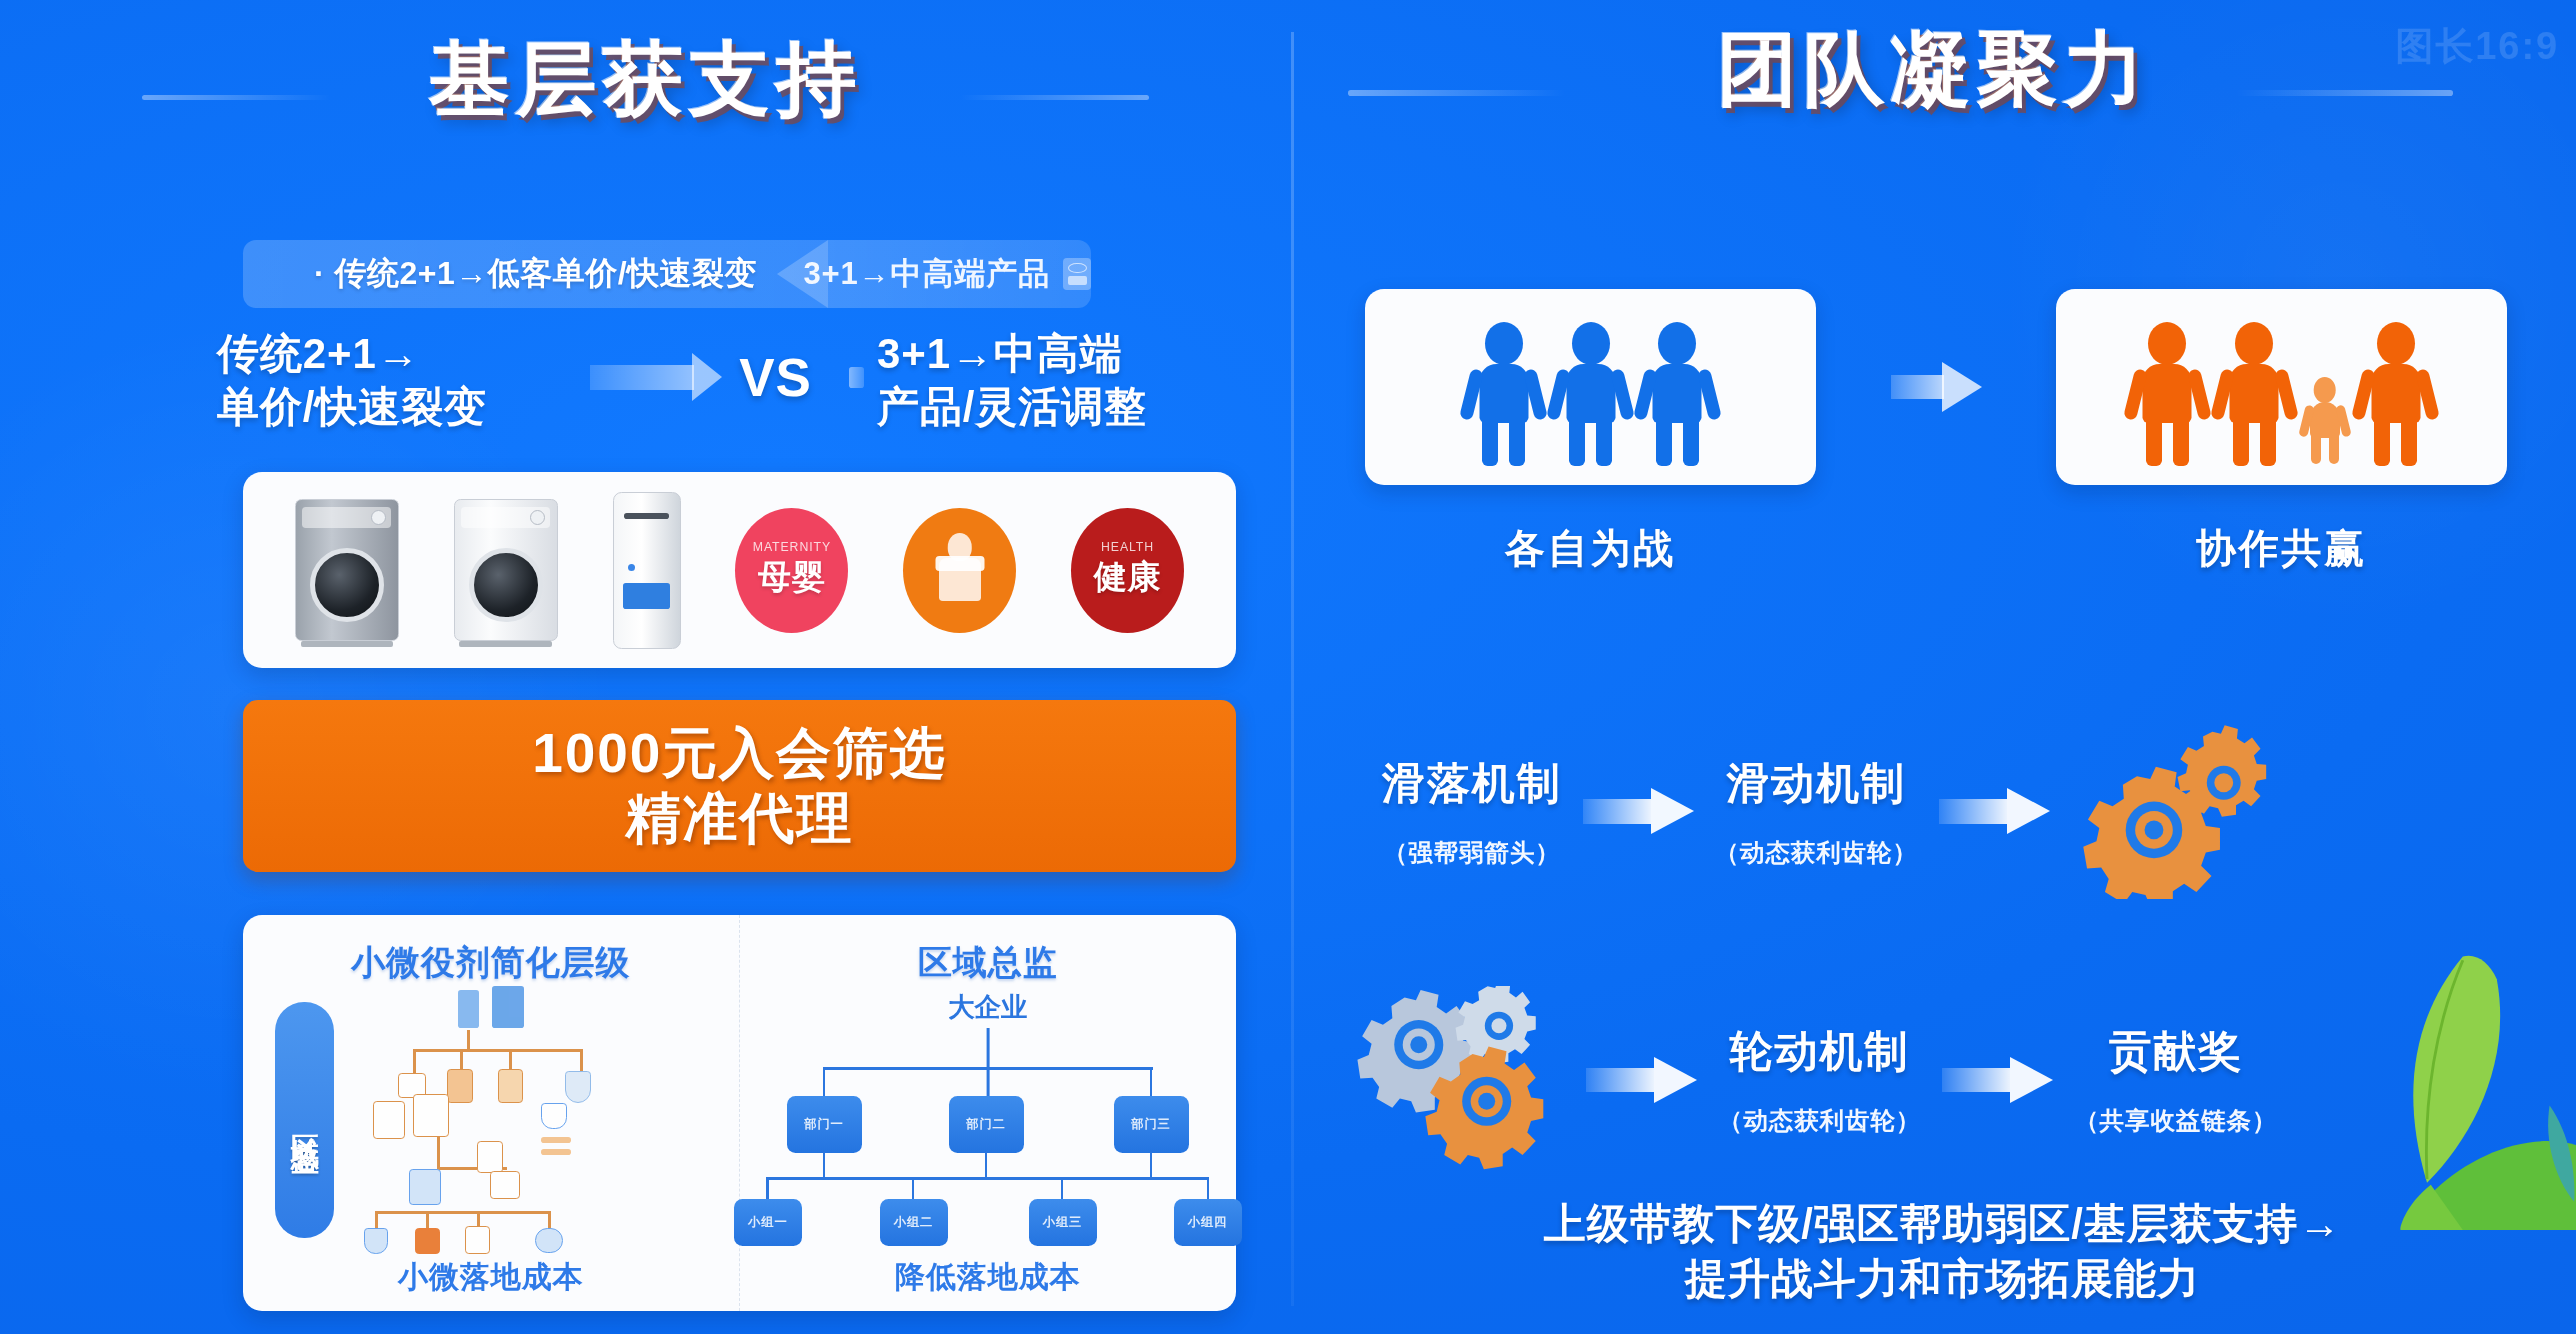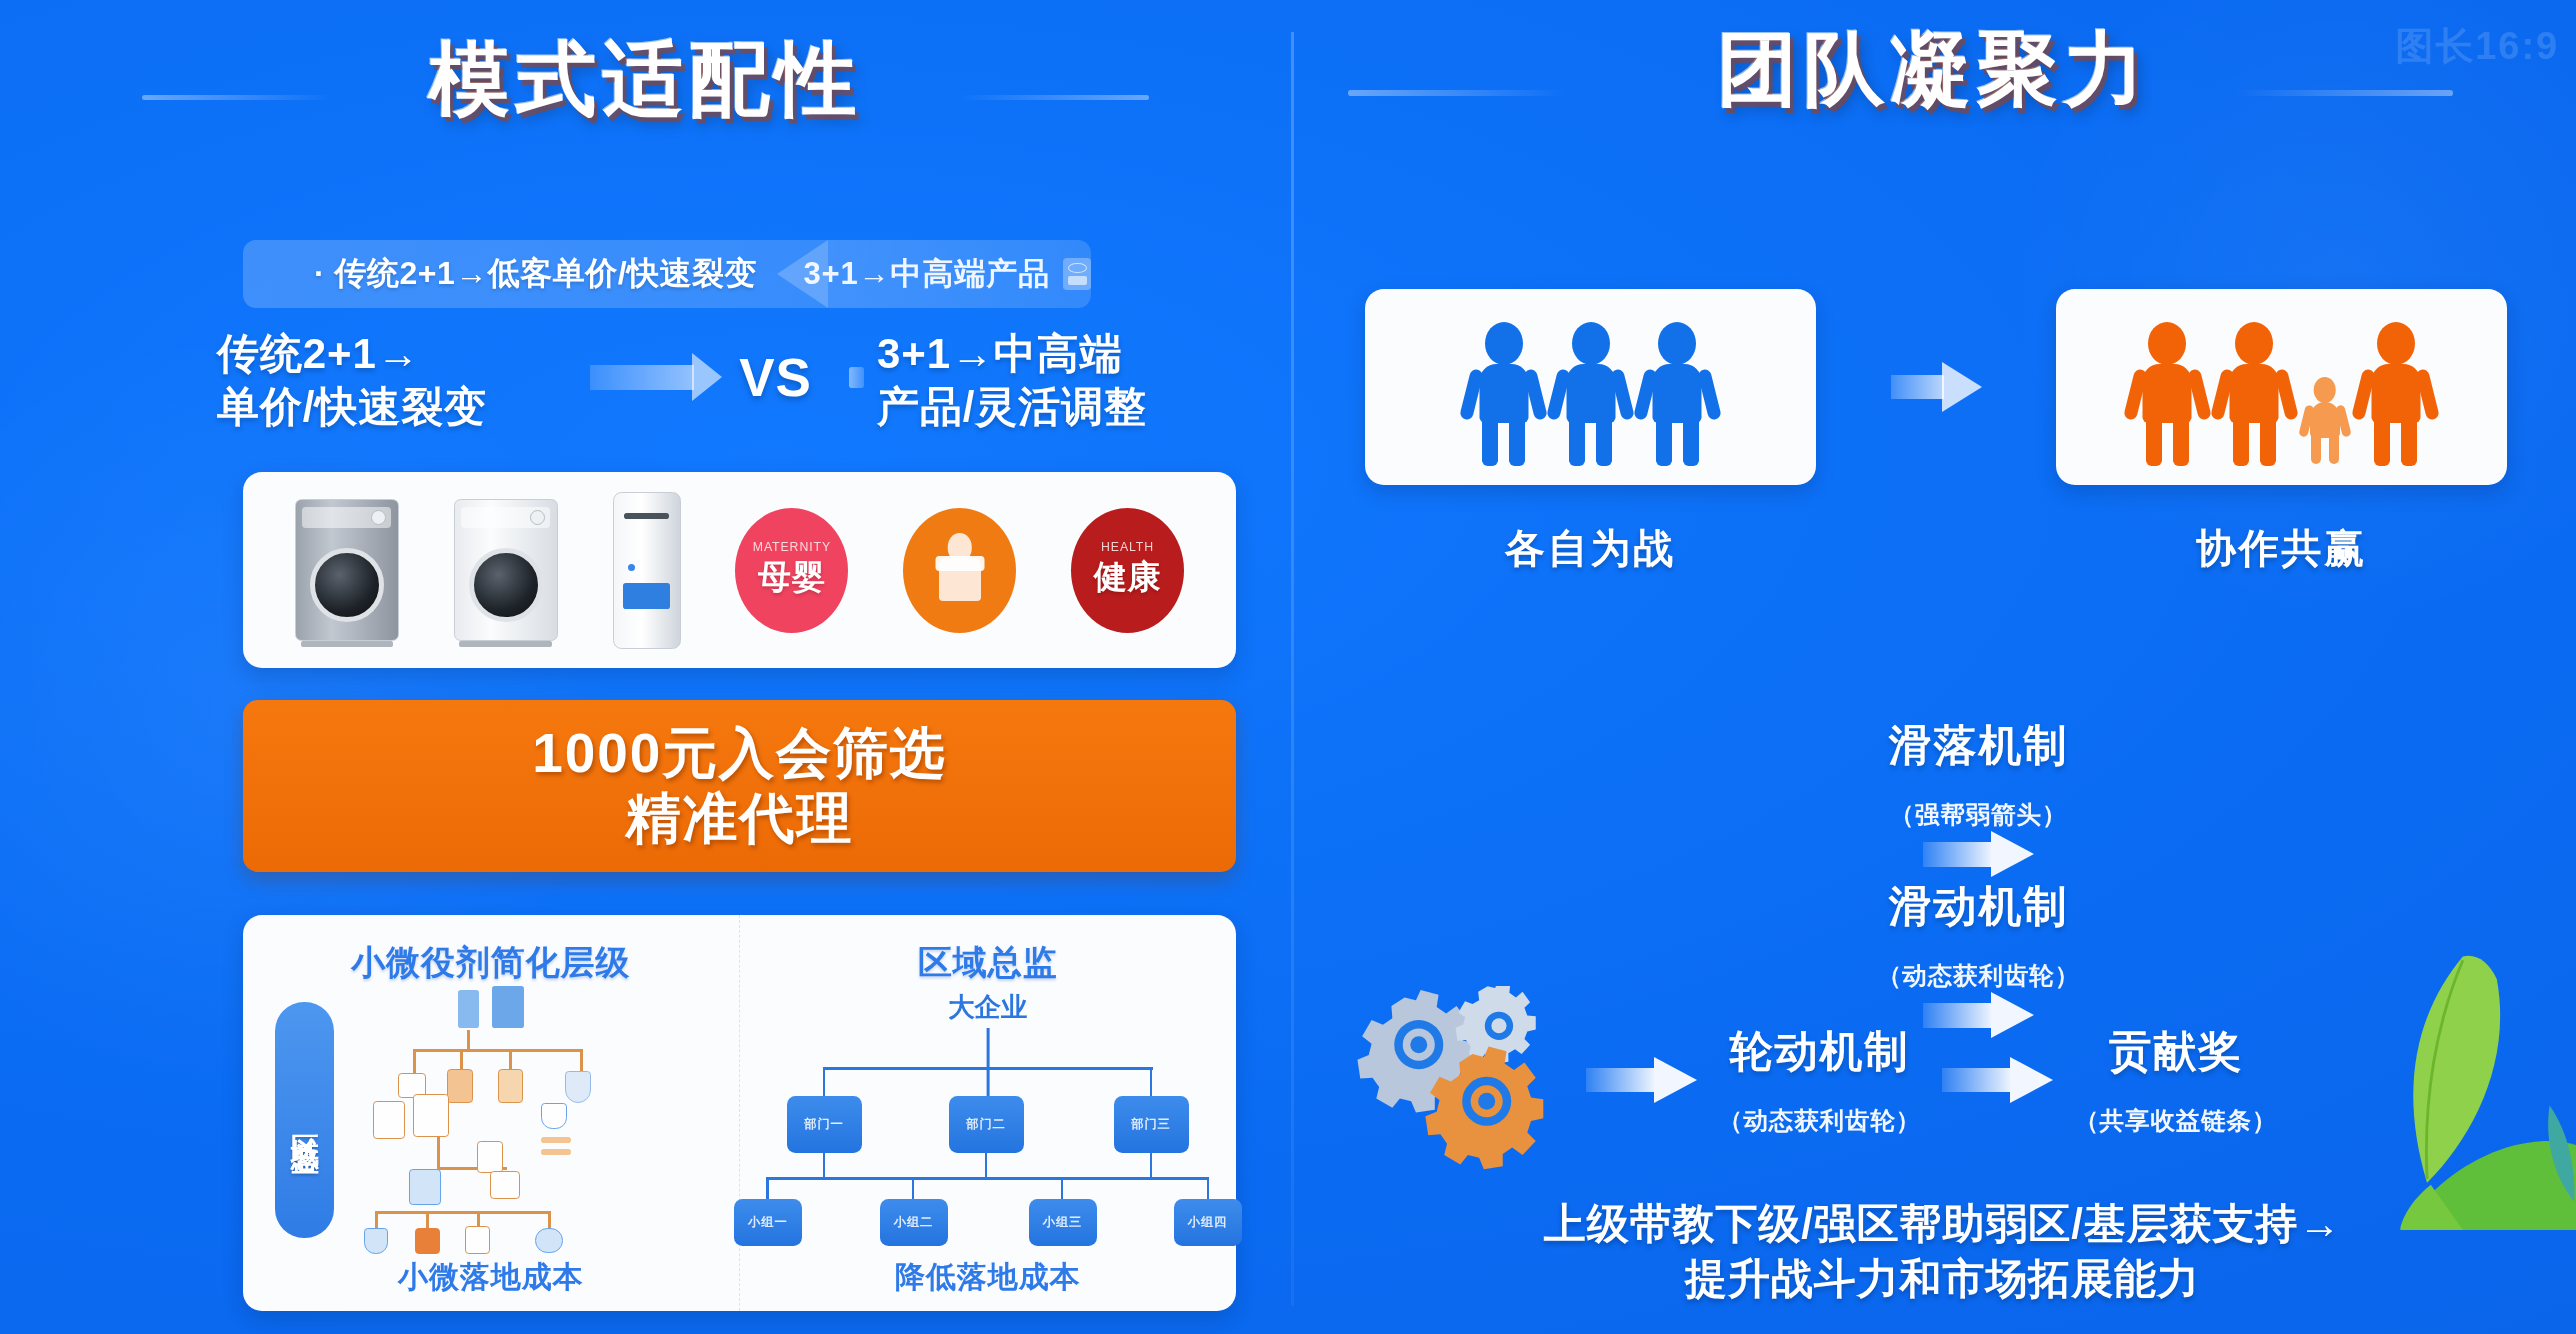--- a/index.html
+++ b/index.html
@@ -377,21 +377,21 @@
   .people-labels .lbl {
     width: 451px; text-align: center;
     font-size: 40px; font-weight: 900; color: #fff; letter-spacing: 2.8px;
     text-shadow: 0 2.8px 5.7px rgba(0,0,0,.25);
   }
 
   
   .mech-row {
     position: absolute; display: flex; align-items: center;
   }
-  .mech-row.r1 { left: 107px; top: 717px; width: 1161px; height: 189px; flex-direction: column; }
+  .mech-row.r1 { left: 91px; top: 717px; width: 1161px; height: 189px; }
   .mech-row.r2 { left: 57px; top: 981px; width: 1208px; height: 198px; }
 
   .mech-item { text-align: center; flex: 0 0 auto; }
   .mech-item .mt {
     font-size: 43px; font-weight: 900; color: #fff; letter-spacing: 1.9px;
     white-space: nowrap; text-shadow: 0 2.8px 5.7px rgba(0,0,0,.22);
   }
   .mech-item .ms {
     font-size: 24.5px; font-weight: 700; color: rgba(255,255,255,.95);
     letter-spacing: 0.9px; white-space: nowrap; margin-top: 23px;
@@ -427,21 +427,21 @@
 <div class="bg-glow g1"></div>
 <div class="bg-glow g2"></div>
 <div class="panel-divider"></div>
 <div class="watermark">图长16:9</div>
 
 <div class="left-panel">
 
   <div class="left-title-wrap">
     <div class="title-rule lr"></div>
     <div class="title-rule rr"></div>
-    <div class="big-title">模式适配性</div>
+    <div class="big-title">基层获支持</div>
   </div>
 
   <div class="chip-bar">
     <div class="chip-left">
       <span>· 传统2+1→低客单价/快速裂变</span>
     </div>
     <div class="chip-right">
       <span>3+1→中高端产品</span>
       <div class="chip-badge"></div>
     </div>

